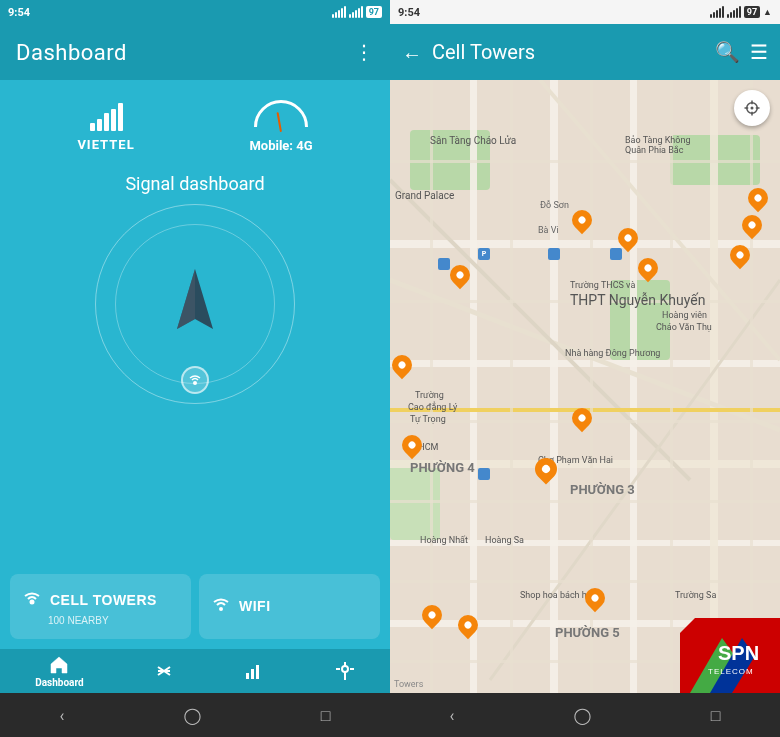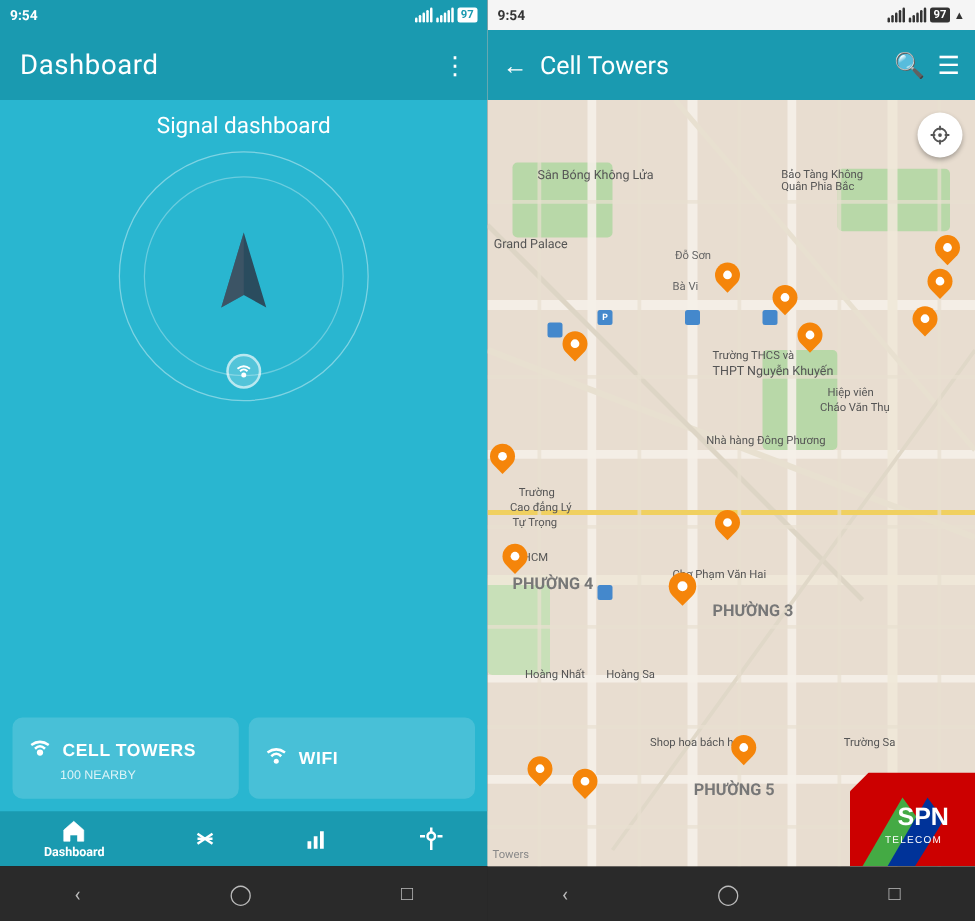--- a/index.html
+++ b/index.html
@@ -515,20 +515,39 @@
 
   <div class="main-content">
 
     <div class="left-panel">
 
       <div class="app-header-left">
         <span class="app-title">Dashboard</span>
         <span class="header-more-icon">⋮</span>
       </div>
 
+      <div class="network-info">
+        <div class="network-item">
+          <div class="signal-strength-icon">
+            <div class="sig-bar" style="height:8px"></div>
+            <div class="sig-bar" style="height:12px"></div>
+            <div class="sig-bar" style="height:18px"></div>
+            <div class="sig-bar" style="height:22px"></div>
+            <div class="sig-bar" style="height:28px"></div>
+          </div>
+          <span class="network-label">VIETTEL</span>
+        </div>
+        <div class="network-item">
+          <div class="gauge-wrapper">
+            <div class="gauge-arc"></div>
+            <div class="gauge-needle"></div>
+          </div>
+          <span class="mobile-label">Mobile: 4G</span>
+        </div>
+      </div>
 
       <div class="signal-dashboard-section">
         <span class="signal-dashboard-title">Signal dashboard</span>
         <div class="compass-container">
           <div class="compass-circle-outer"></div>
           <div class="compass-circle-inner"></div>
 
           <svg class="compass-arrow" width="80" height="80" viewBox="0 0 80 80">
             <polygon points="40,5 58,65 40,55 22,65" fill="#2a3a4a" opacity="0.85"></polygon>
             <polygon points="40,5 40,55 22,65" fill="#4a5a6a" opacity="0.6"></polygon>
@@ -647,29 +666,29 @@
             <rect x="280" y="0" width="3" height="620" fill="#e8e0d0" opacity="0.7"></rect>
             <rect x="360" y="0" width="3" height="620" fill="#e8e0d0" opacity="0.7"></rect>
             <rect x="0" y="80" width="390" height="3" fill="#e8e0d0" opacity="0.7"></rect>
             <rect x="0" y="220" width="390" height="3" fill="#e8e0d0" opacity="0.7"></rect>
             <rect x="0" y="340" width="390" height="3" fill="#e8e0d0" opacity="0.7"></rect>
             <rect x="0" y="420" width="390" height="3" fill="#e8e0d0" opacity="0.7"></rect>
             <rect x="0" y="500" width="390" height="3" fill="#e8e0d0" opacity="0.7"></rect>
             <rect x="0" y="580" width="390" height="3" fill="#e8e0d0" opacity="0.7"></rect>
           </svg>
 
-          <div style="position:absolute; top:55px; left:40px; font-size:10px; color:#555; white-space:nowrap;">Sân Bóng Không Lửa</div>
+          <div style="position:absolute; top:55px; left:40px; font-size:10px; color:#555; white-space:nowrap;">Sân Tàng Cháo Lửa</div>
           <div style="position:absolute; top:110px; left:5px; font-size:10px; color:#555; white-space:nowrap;">Grand Palace</div>
           <div style="position:absolute; top:55px; left:235px; font-size:9px; color:#555; white-space:nowrap;">Bảo Tàng Không</div>
           <div style="position:absolute; top:65px; left:235px; font-size:9px; color:#555; white-space:nowrap;">Quân Phia Bắc</div>
           <div style="position:absolute; top:120px; left:150px; font-size:9px; color:#666; white-space:nowrap;">Đỗ Sơn</div>
           <div style="position:absolute; top:145px; left:148px; font-size:9px; color:#666; white-space:nowrap;">Bà Vi</div>
           <div style="position:absolute; top:200px; left:180px; font-size:9px; color:#555; white-space:nowrap;">Trường THCS và</div>
-          <div style="position:absolute; top:212px; left:180px; font-size:10px; color:#555; white-space:nowrap;">THPT Nguyễn Khuyến</div>
-          <div style="position:absolute; top:230px; left:272px; font-size:9px; color:#555; white-space:nowrap;">Hiệp viên</div>
+          <div style="position:absolute; top:212px; left:180px; font-size:14px; color:#555; white-space:nowrap;">THPT Nguyễn Khuyến</div>
+          <div style="position:absolute; top:230px; left:272px; font-size:9px; color:#555; white-space:nowrap;">Hoàng viên</div>
           <div style="position:absolute; top:242px; left:266px; font-size:9px; color:#555; white-space:nowrap;">Cháo Văn Thụ</div>
           <div style="position:absolute; top:268px; left:175px; font-size:9px; color:#555; white-space:nowrap;">Nhà hàng Đông Phương</div>
           <div style="position:absolute; top:310px; left:25px; font-size:9px; color:#555; white-space:nowrap;">Trường</div>
           <div style="position:absolute; top:322px; left:18px; font-size:9px; color:#555; white-space:nowrap;">Cao đẳng Lý</div>
           <div style="position:absolute; top:334px; left:20px; font-size:9px; color:#555; white-space:nowrap;">Tự Trọng</div>
           <div style="position:absolute; top:362px; left:15px; font-size:9px; color:#555; white-space:nowrap;">TP HCM</div>
           <div style="position:absolute; top:380px; left:20px; font-size:13px; color:#777; font-weight:bold; white-space:nowrap;">PHƯỜNG 4</div>
           <div style="position:absolute; top:375px; left:148px; font-size:9px; color:#555; white-space:nowrap;">Chợ Phạm Văn Hai</div>
           <div style="position:absolute; top:402px; left:180px; font-size:13px; color:#777; font-weight:bold; white-space:nowrap;">PHƯỜNG 3</div>
           <div style="position:absolute; top:455px; left:30px; font-size:9px; color:#555; white-space:nowrap;">Hoàng Nhất</div>

